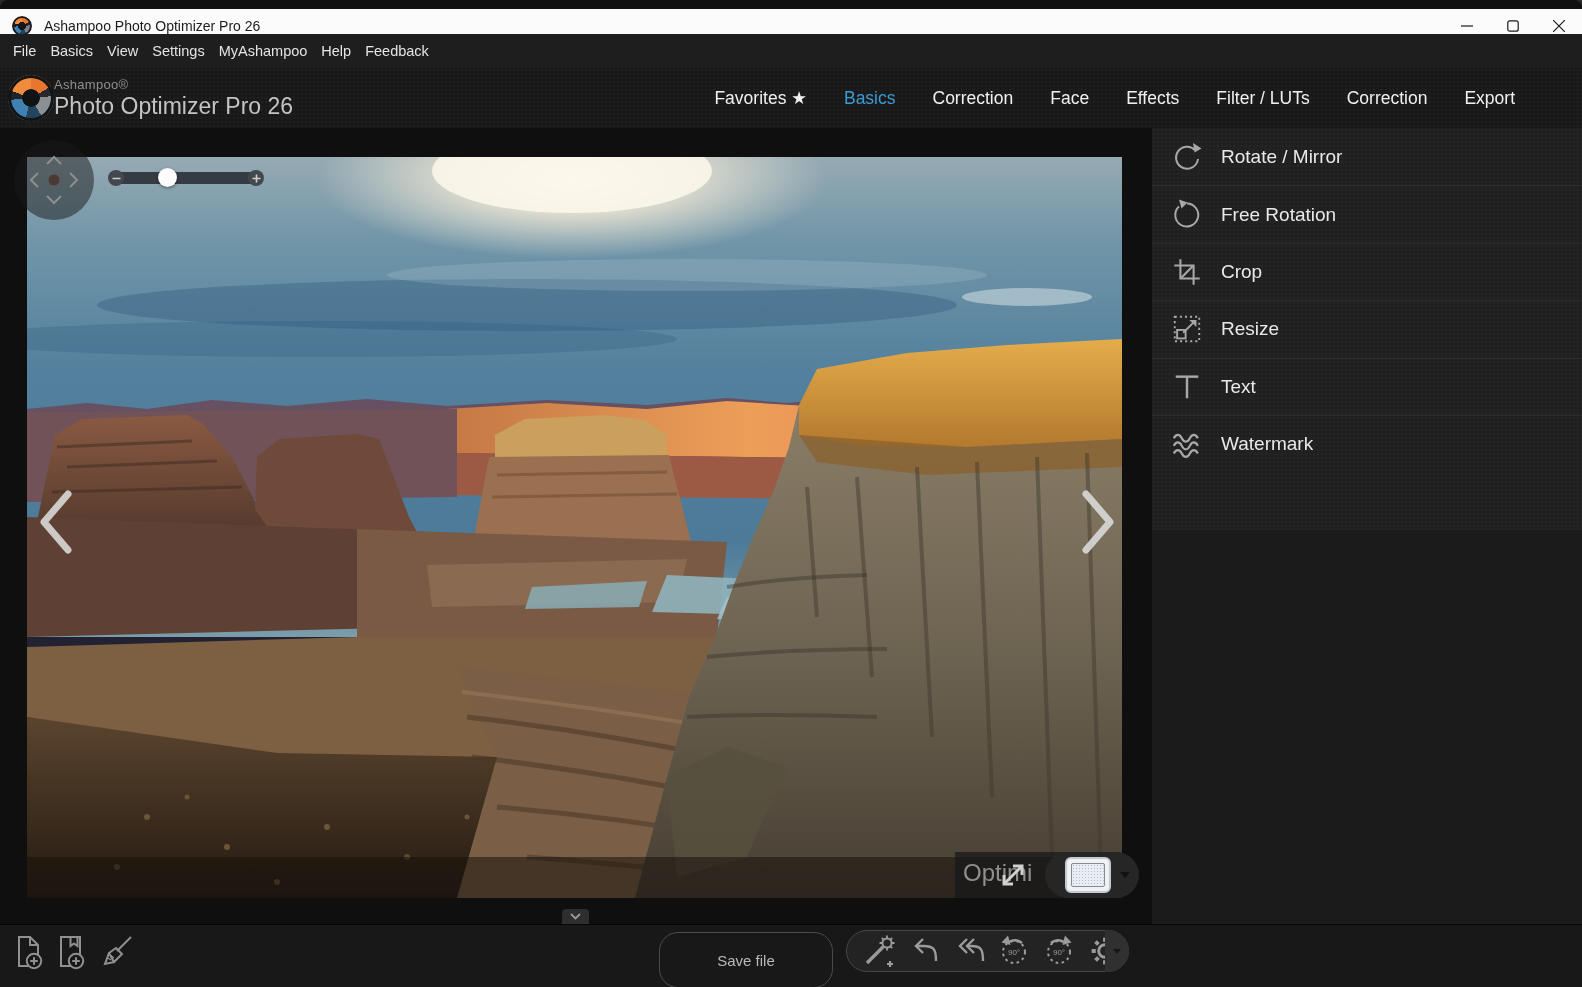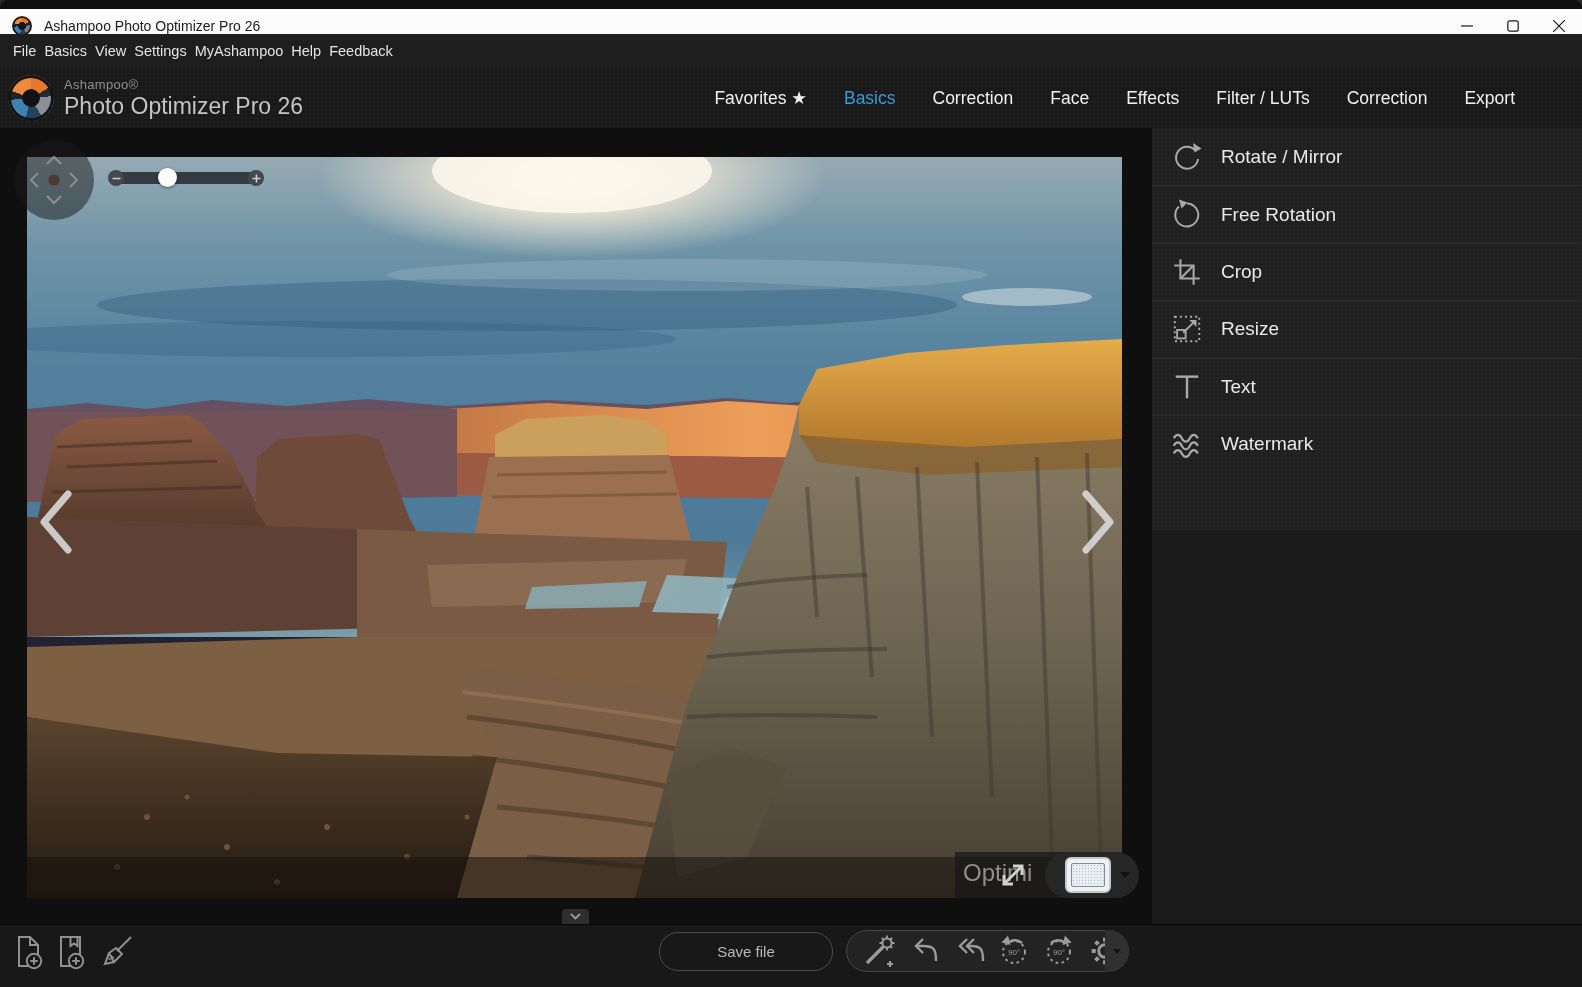--- a/index.html
+++ b/index.html
@@ -13,31 +13,31 @@
   .titlebar{position:absolute;left:0;top:9px;width:100%;height:34px;background:#fbfbfb;display:flex;align-items:center;}
   .app-icon-small{width:20px;height:20px;border-radius:50%;margin-left:12px;
     background:radial-gradient(circle at 50% 50%, #14171a 0 28%, transparent 30%),
     conic-gradient(#e8762f 0 60deg,#23262a 60deg 85deg,#7c8287 85deg 150deg,#24445e 150deg 195deg,#3f82b2 195deg 265deg,#1c1e21 265deg 290deg,#f08a3c 290deg 360deg);
     box-shadow:inset 0 0 0 2px #17191c;}
   .titlebar .title{margin-left:12px;font-size:14px;color:#1c1c1c;}
   .win-controls{position:absolute;right:0;top:0;height:34px;display:flex;}
   .win-btn{width:46px;height:34px;display:flex;align-items:center;justify-content:center;cursor:default;}
   .win-btn svg{display:block;}
   
-  .menubar{position:absolute;left:0;top:34px;width:100%;height:34px;background:#1e1e1e;display:flex;align-items:center;gap:8px;padding-left:13px;}
+  .menubar{position:absolute;left:0;top:34px;width:100%;height:34px;background:#1e1e1e;display:flex;align-items:center;gap:14px;padding-left:13px;}
   .menu-item{color:#e4e4e4;font-size:14.5px;cursor:default;}
   
   .header{position:absolute;left:0;top:68px;width:100%;height:60px;background:#191919;
     background-image:radial-gradient(circle, rgba(255,255,255,.028) 1px, transparent 1.3px);
     background-size:4px 4px;display:flex;align-items:center;}
   .app-icon-big{width:46px;height:46px;border-radius:50%;margin-left:8px;flex:none;
     background:radial-gradient(circle at 50% 50%, #101214 0 26%, transparent 28%),
     conic-gradient(#e8762f 0 60deg,#26292d 60deg 85deg,#8a9096 85deg 150deg,#24445e 150deg 195deg,#3f82b2 195deg 265deg,#202327 265deg 290deg,#f08a3c 290deg 360deg);
     box-shadow:inset 0 0 0 3px #121416;}
-  .brand{margin-left:10px;line-height:1.05;}
+  .brand{line-height:1.05;}
   .brand-small{font-size:13px;color:#8f8f8f;letter-spacing:.3px;}
   .brand-large{font-size:23px;color:#c3c3c3;margin-top:2px;}
   .nav{margin-left:auto;display:flex;align-items:center;gap:37px;padding-right:67px;}
   .nav-tab{color:#f0f0f0;font-size:17.5px;cursor:pointer;white-space:nowrap;}
   .nav-tab.active{color:var(--accent-blue,#3a9ad6);}
   
   .main{position:absolute;left:0;top:128px;width:1582px;height:796px;background:#0f0f0f;}
   .canvas{position:absolute;left:27px;top:29px;width:1095px;height:741px;background:#223;overflow:hidden;}
   .canvas svg{display:block;width:100%;height:100%;}
   
@@ -75,21 +75,21 @@
   
   .thumb-toggle{position:absolute;left:562px;top:781px;width:27px;height:15px;background:#2e2e2e;border-radius:4px 4px 0 0;
     display:flex;align-items:center;justify-content:center;cursor:pointer;}
   
   .toolbar{position:absolute;left:0;top:924px;width:1582px;height:63px;background:#181818;border-top:1px solid #060606;}
   .tb-icon-btn{position:absolute;top:8px;width:36px;height:38px;display:flex;align-items:center;justify-content:center;cursor:pointer;}
   .auto-btn{position:absolute;left:395px;top:5px;width:246px;height:42px;border-radius:21px;background:var(--accent-orange,#f5824e);
     display:flex;align-items:center;justify-content:center;cursor:pointer;}
   .auto-btn .label{color:#141414;font-size:16.5px;font-weight:700;letter-spacing:.2px;}
   .auto-btn .caret{position:absolute;right:22px;top:19px;border-top-color:#141414;border-left-width:4.5px;border-right-width:4.5px;border-top-width:5.5px;}
-  .save-btn{position:absolute;left:659px;top:7px;width:174px;height:39px;border-radius:19px;border:1.5px solid #4b4b4b;
+  .save-btn{position:absolute;left:659px;top:7px;width:174px;height:56px;border-radius:19px;border:1.5px solid #4b4b4b;
     display:flex;align-items:center;justify-content:center;color:#b9b9b9;font-size:15px;cursor:pointer;background:transparent;}
   .tool-group{position:absolute;left:846px;top:5px;width:283px;height:42px;border-radius:21px;background:#232323;border:1.5px solid #464646;
     display:flex;align-items:center;padding-left:14px;gap:9px;}
   .tool-group .tgi{width:36px;height:36px;display:flex;align-items:center;justify-content:flex-end;cursor:pointer;flex:none;}
   .tool-group-end{position:absolute;right:-1px;top:-1px;width:24px;height:42px;border-radius:0 21px 21px 0;background:#303030;
     display:flex;align-items:center;justify-content:center;cursor:pointer;}
   .tool-group-end .caret{border-left-width:4px;border-right-width:4px;border-top-width:5px;border-top-color:#161616;}
 </style>
 </head>
 <body>

